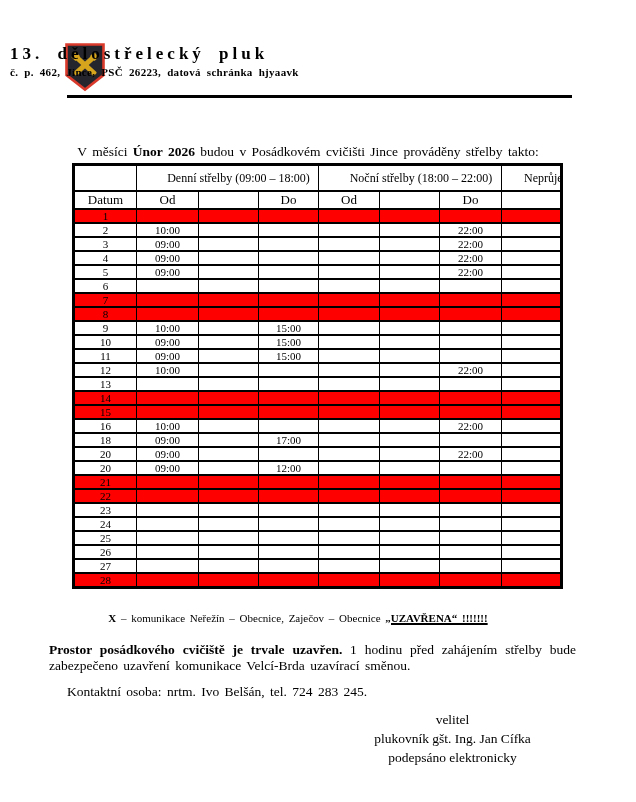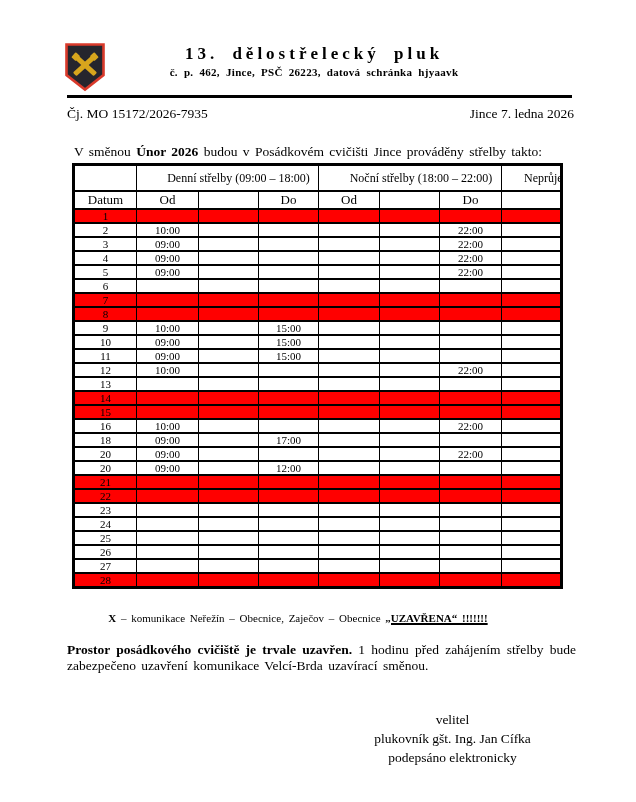--- a/index.html
+++ b/index.html
@@ -7,21 +7,21 @@
     position:relative;
     width:636px; height:802px;
     background:#ffffff;
     font-family:"Liberation Serif","DejaVu Serif",serif;
     color:#000;
     overflow:hidden;
   }
 
   
   .emblem { position:absolute; left:64px; top:42px; width:42px; height:50px; }
-  .title-block { position:absolute; top:44px; left:0; right:8px; text-align:center; }
+  .title-block { position:absolute; top:44px; left:0; right:8px; text-align:left;padding-left:10px; }
   .doc-title {
     font-size:17px; font-weight:bold;
     letter-spacing:4px; word-spacing:6px;
     margin:0;
   }
   .doc-subtitle {
     font-size:11px; font-weight:bold;
     letter-spacing:0.3px; word-spacing:3px;
     margin:2px 0 0 0;
   }
@@ -64,21 +64,21 @@
   }
   .footnote .x { font-weight:bold; }
   .footnote .emph {
     font-weight:bold;
     text-decoration:underline;
     text-decoration-thickness:1.5px;
   }
 
   
   .paragraph {
-    position:absolute; top:642px; left:67px; right:60px;
+    position:absolute; top:642px; left:49px; right:60px;
     font-size:13.5px; text-align:justify; line-height:1.18; word-spacing:2px;
   }
   .paragraph b { font-weight:bold; }
   .contact { position:absolute; top:684px; left:67px; font-size:13.5px; word-spacing:2px; }
 
   
   .signature {
     position:absolute; top:711px; left:325px; width:255px;
     text-align:center; font-size:13.5px; line-height:1.4;
   }
@@ -100,27 +100,23 @@
     </svg>
   </div>
 
   <div class="title-block">
     <p class="doc-title">13. dělostřelecký pluk</p>
     <p class="doc-subtitle">č. p. 462, Jince, PSČ 26223, datová  schránka hjyaavk</p>
   </div>
 
   <div class="rule"></div>
 
-  <div class="ref-line">
-    <span>Čj. MO 15172/2026-7935</span>
-    <span>Jince 7. ledna 2026</span>
-  </div>
 
   <div class="intro">
-    <span>V směnou </span><b>Únor 2026</b><span> budou v Posádkovém cvičišti Jince prováděny střelby takto:</span>
+    <span>V měsíci </span><b>Únor 2026</b><span> budou v Posádkovém cvičišti Jince prováděny střelby takto:</span>
   </div>
 
   <table class="schedule">
     <colgroup>
         <col style="width: 63px;">
         <col style="width: 62px;">
         <col style="width: 60px;">
         <col style="width: 60px;">
         <col style="width: 61px;">
         <col style="width: 60px;">
@@ -420,20 +416,21 @@
   </table>
 
   <div class="footnote">
     <span class="x">X</span><span> – komunikace  Neřežín – Obecnice, Zaječov – Obecnice </span><span class="emph">„UZAVŘENA“  !!!!!!!</span>
   </div>
 
   <div class="paragraph">
     <b>Prostor posádkového cvičiště je trvale uzavřen.</b><span> 1 hodinu před zahájením střelby bude zabezpečeno uzavření komunikace Velcí-Brda uzavírací směnou.</span>
   </div>
 
+  <div class="contact">Kontaktní osoba: nrtm. Ivo Belšán, tel. 724 283 245.</div>
 
   <div class="signature">
     <div>velitel</div>
     <div>plukovník gšt. Ing. Jan Cífka</div>
     <div>podepsáno elektronicky</div>
   </div>
 
 </div>
 
 </body></html>

